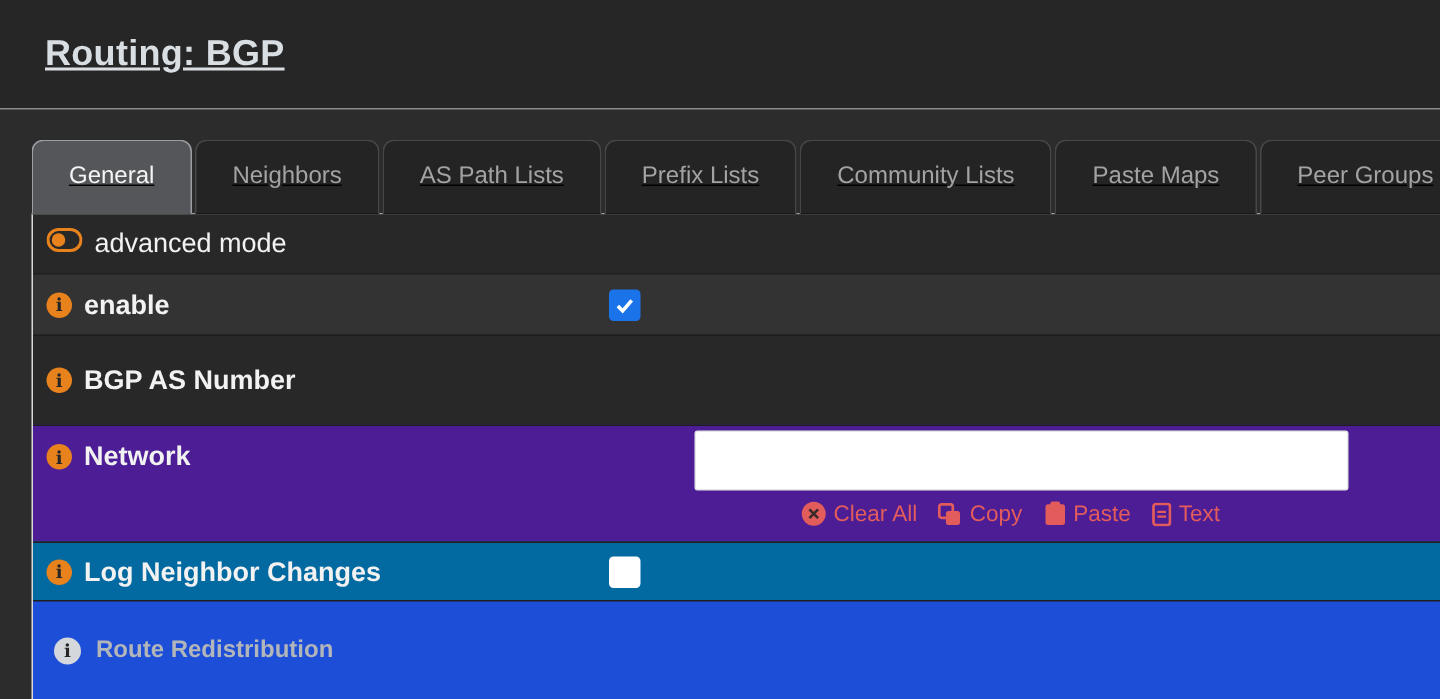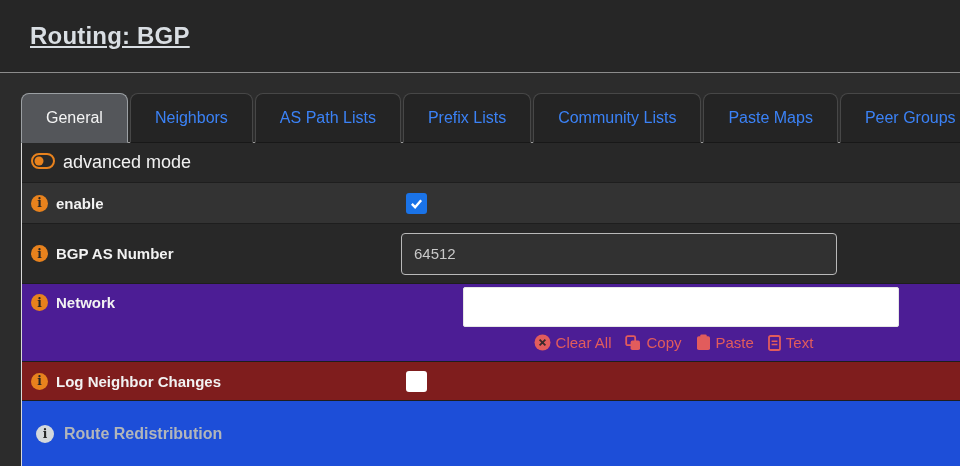--- a/index.html
+++ b/index.html
@@ -6,42 +6,42 @@
   html,body { width:960px; height:466px; overflow:hidden; }
   body { background:#2c2c2c; font-family:"Liberation Sans", sans-serif; }
 
   
   .header { height:73px; background:#262626; border-bottom:1px solid #8c8c8c;
             display:flex; align-items:center; padding-left:30px; }
   .page-title { color:#d9dee3; font-size:24px; font-weight:bold; letter-spacing:0.2px;text-decoration:underline; }
 
   
   .tabbar { margin:20px 0 0 21px; height:50px; display:flex; align-items:flex-start;
-            border-bottom:1px solid #9b9b9b; }
+            border-bottom:1px solid #9b9b9b;text-decoration:underline; }
   .tab { height:50px; margin-bottom:-1px; padding:0 24px; display:flex; align-items:center;
-         font-size:16px; color:#3b82f6; background:#242424; border:1px solid #474747;
+         font-size:16px; color:#a3a3a3; background:#242424; border:1px solid #474747;
          border-bottom:1px solid #181818; border-radius:8px 8px 0 0; margin-right:2px;
          cursor:pointer; white-space:nowrap; position:relative; }
   .tab.active { background:#54565a; color:#f4f4f4; border:1px solid #9b9fa3;
                 border-bottom:1px solid #54565a; z-index:2; }
 
   
   .table { margin-left:21px; width:939px; border-left:1px solid #d9d9d9; }
   .row { display:flex; align-items:center; }
   .r-advanced { height:39px; background:#282828; }
   .r-enable   { height:41px; background:#333333; border-top:1px solid #1e1e1e; }
-  .r-as       { height:60px; background:#282828; border-top:1px solid #1e1e1e; }
+  .r-as       { height:60px; background:#282828; border-top:1px solid #1e1e1e;gap:24px; }
   .r-network  { height:78px; background:#4c1d95; border-top:1px solid #1e1e1e; align-items:flex-start; }
-  .r-log      { height:39px; background:#7f1d1d; border-top:1px solid #1e1e1e; }
+  .r-log      { height:39px; background:#0369a1; border-top:1px solid #1e1e1e; }
   .r-redis    { height:66px; background:#1d4ed8; border-top:1px solid #1e1e1e; }
 
   .row-label { width:379px; flex:0 0 379px; display:flex; align-items:center;
                gap:8px; padding-left:9px; }
   .row-control { flex:1; display:flex; align-items:center; }
-  .label-text { color:#f2f2f2; font-size:15px; font-weight:bold; }
+  .label-text { color:#f2f2f2; font-size:18px; font-weight:bold; }
   .label-plain { color:#f2f2f2; font-size:18px; font-weight:normal; }
 
   .info-icon { width:17px; height:17px; min-width:17px; border-radius:50%; background:#e8821d;
                color:#262626; display:flex; align-items:center; justify-content:center;
                font-family:"DejaVu Serif", serif; font-weight:bold; font-size:12px; cursor:pointer; }
   .info-icon::after { content:"i"; }
   .info-icon.gray { width:18px; height:18px; min-width:18px; background:#d4d8dc; }
 
   .toggle-wrap { display:flex; align-items:center; cursor:pointer; }
 
@@ -109,23 +109,20 @@
         </svg>
       </div>
     </div>
   </div>
 
   <div class="row r-as">
     <div class="row-label">
       <span class="info-icon"></span>
       <span class="label-text">BGP AS Number</span>
     </div>
-    <div class="row-control">
-      <input class="as-input" type="text" value="64512" style="">
-    </div>
   </div>
 
   <div class="row r-network">
     <div class="row-label" style="padding-top:10px; align-self:flex-start;">
       <span class="info-icon"></span>
       <span class="label-text">Network</span>
     </div>
     <div class="row-control network-col">
       <input class="net-input" type="text" value="" style="">
       <div class="actions">

